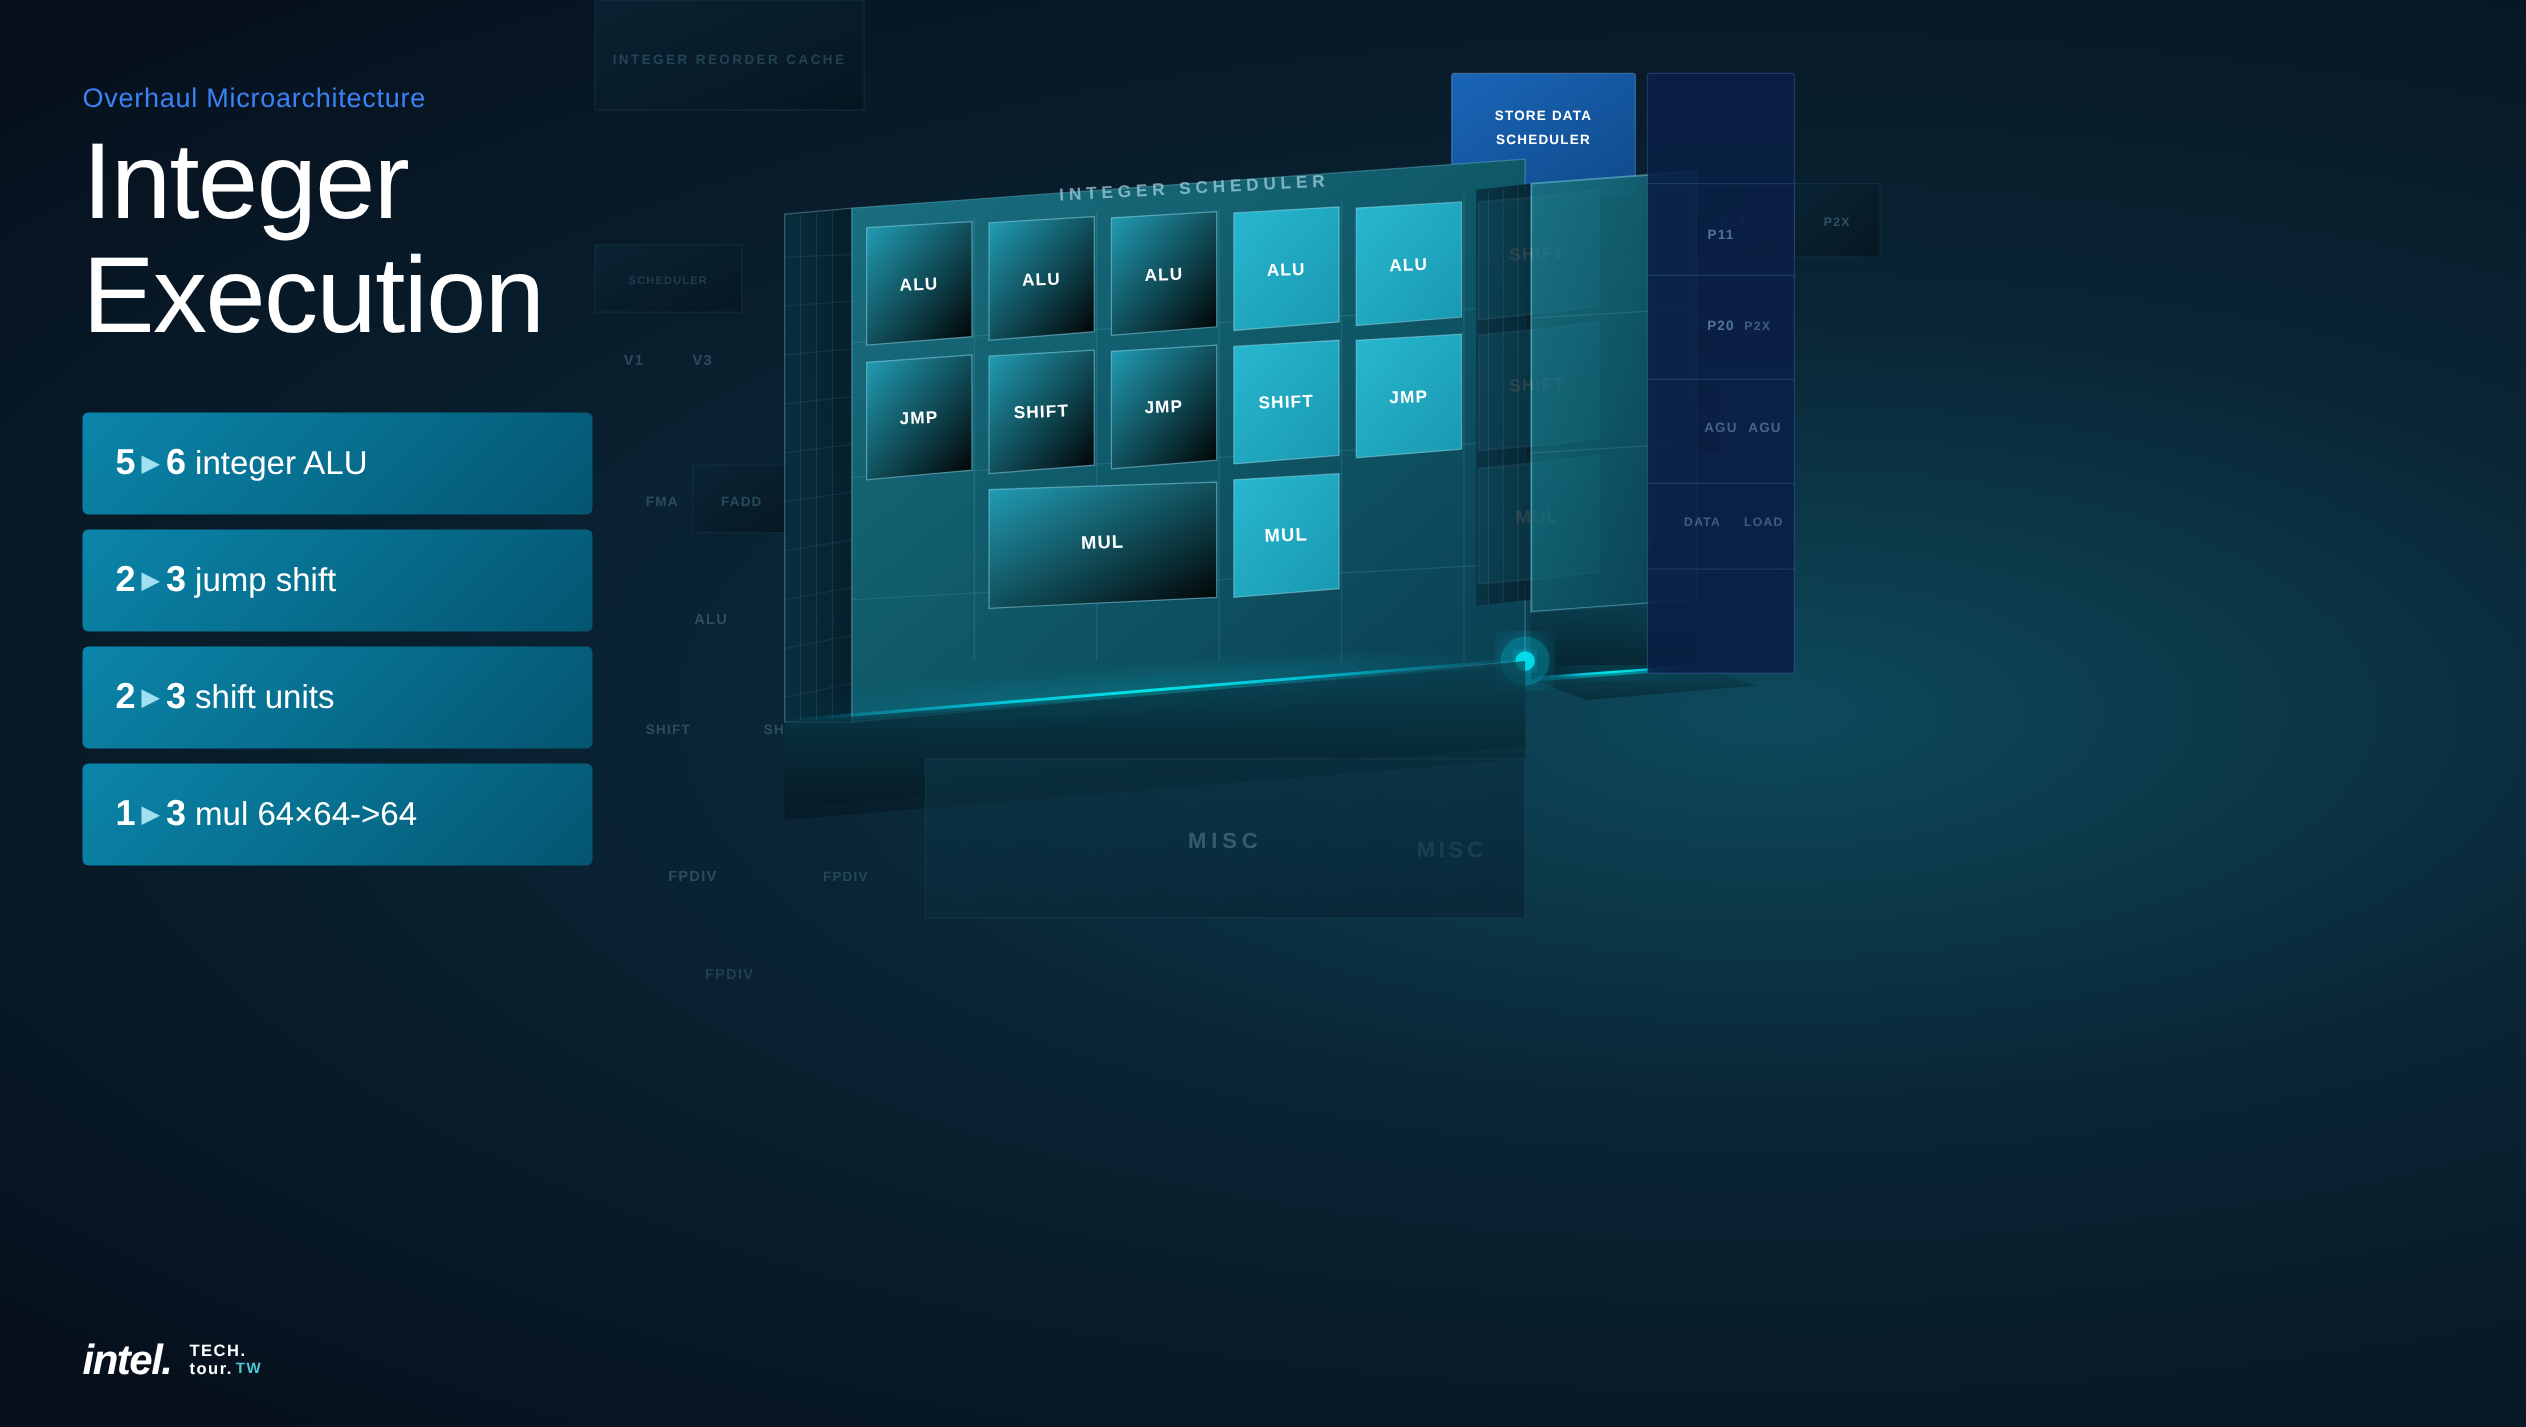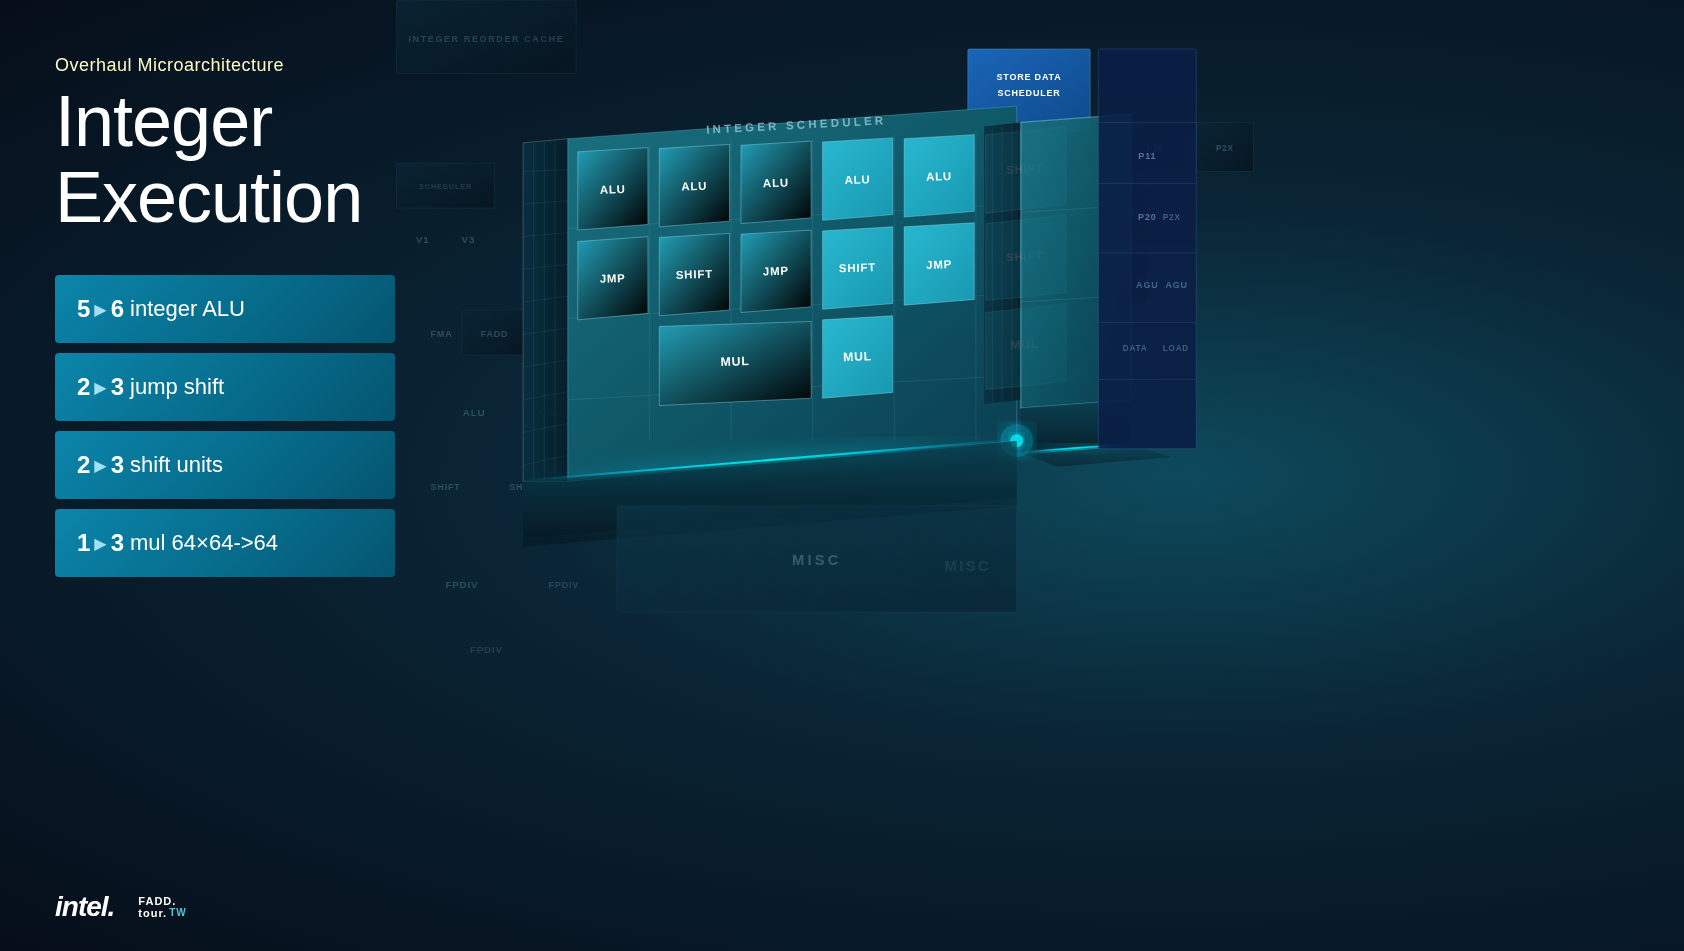--- a/index.html
+++ b/index.html
@@ -25,21 +25,21 @@
       position: absolute;
       top: 0;
       left: 0;
       width: 450px;
       height: 100%;
       padding: 55px 55px 0 55px;
       z-index: 10;
     }
 
     .subtitle {
-      color: #fef9c3;
+      color: #3b82f6;
       font-size: 18px;
       font-weight: 400;
       margin-bottom: 8px;
       letter-spacing: 0.5px;
     }
 
     .main-title {
       color: white;
       font-size: 72px;
       font-weight: 300;
@@ -92,21 +92,21 @@
       text-align: center;
     }
 
     
     .bottom-logo {
       position: absolute;
       bottom: 28px;
       left: 55px;
       display: flex;
       align-items: center;
-      gap: 24px;
+      gap: 12px;
       z-index: 10;
     }
 
     .intel-logo {
       color: white;
       font-size: 28px;
       font-weight: bold;
       font-style: italic;
       letter-spacing: -1px;
     }
@@ -425,19 +425,19 @@
       <span class="arrow">▶</span>
       <span class="num-new">3</span>
       <span class="desc"> mul 64×64-&gt;64</span>
     </div>
   </div>
 </div>
 
 <div class="bottom-logo">
   <span class="intel-logo">intel.</span>
   <div class="tech-tour">
-    <span class="tech-text">FADD.</span>
+    <span class="tech-text">TECH.</span>
     <span style="display:flex;align-items:flex-start;gap:2px;">
       <span class="tech-text">tour.</span>
       <span class="tw-text">TW</span>
     </span>
   </div>
 </div>
 
 </body></html>

